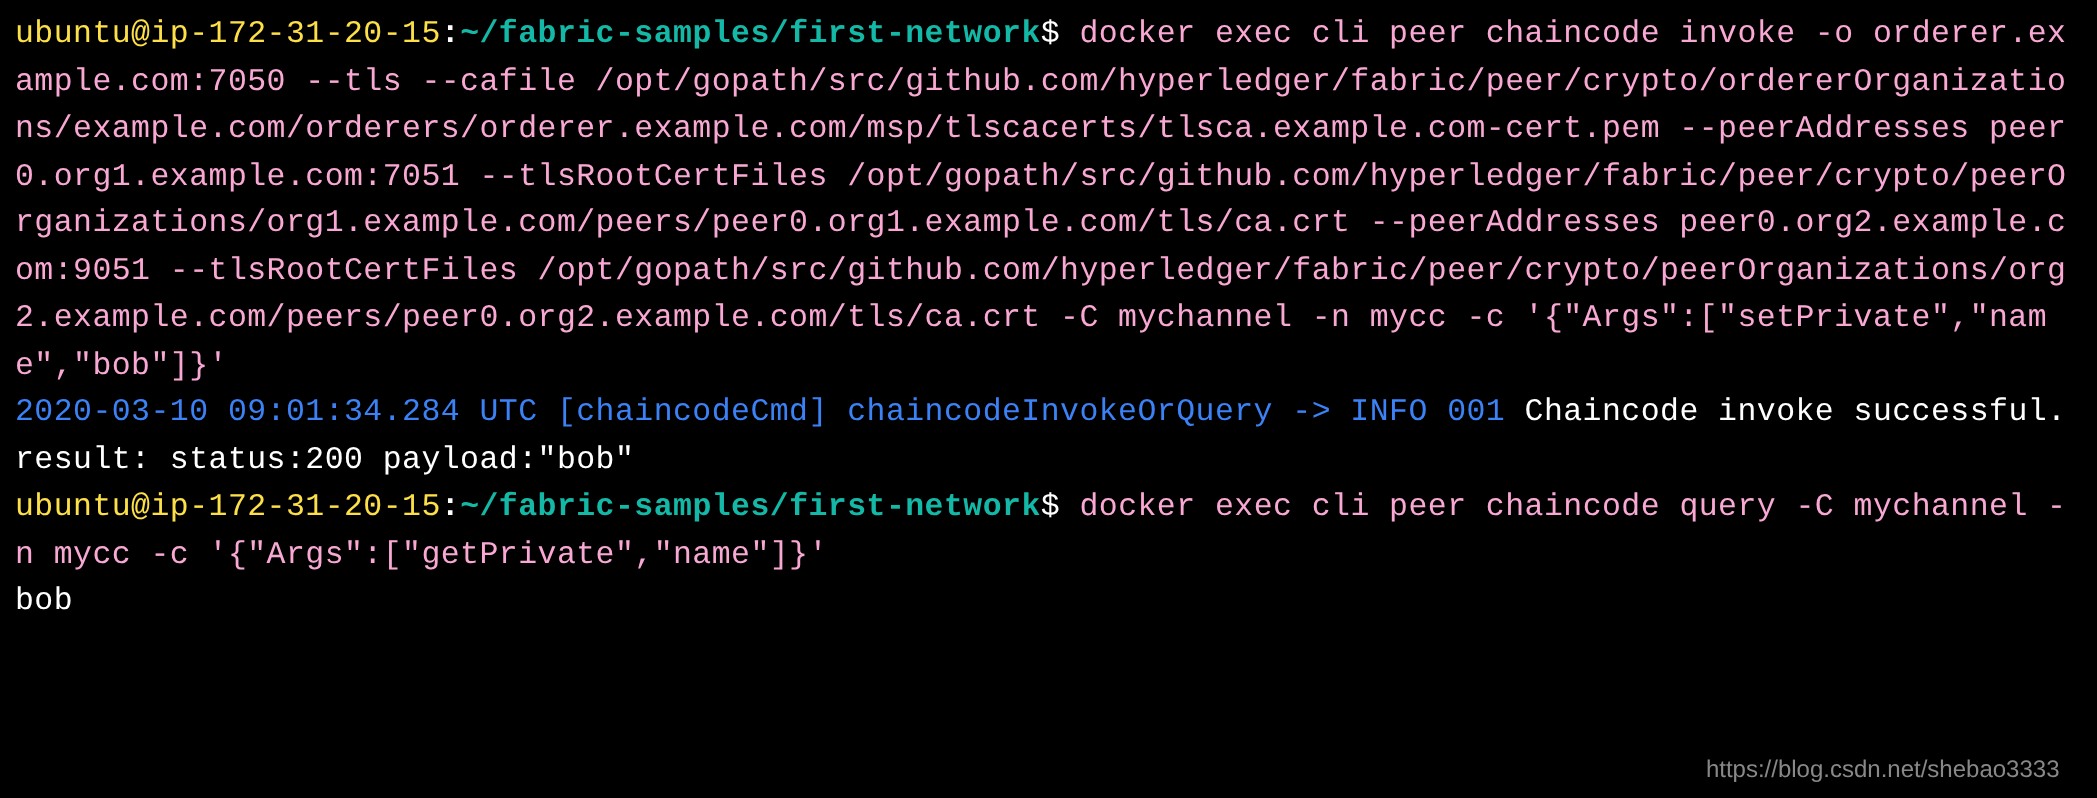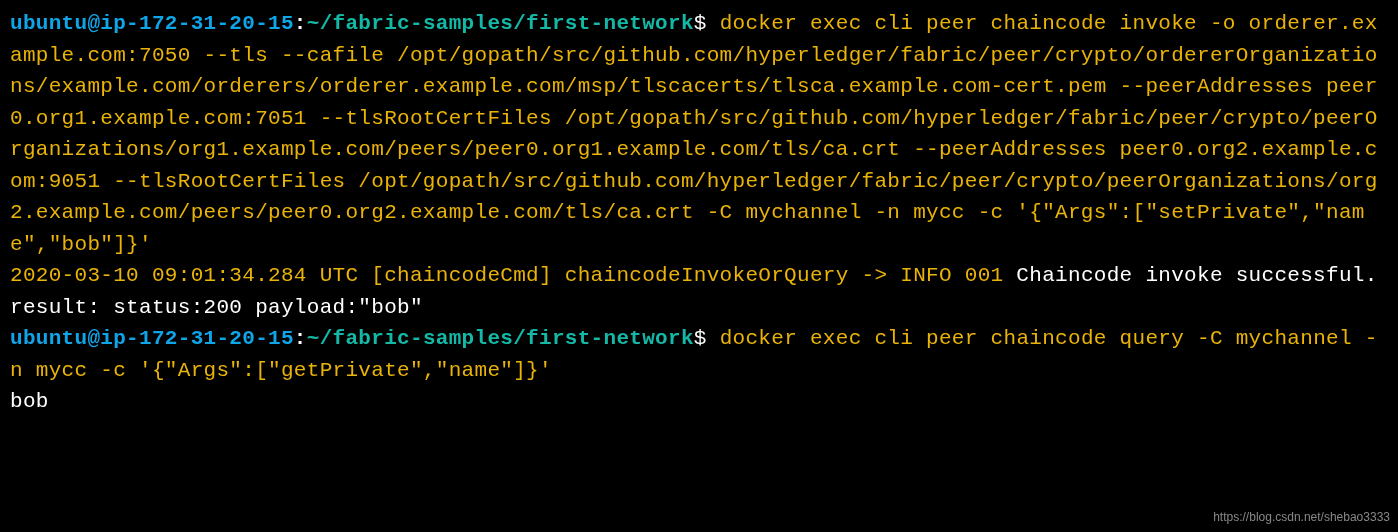--- a/index.html
+++ b/index.html
@@ -19,49 +19,49 @@
       overflow: hidden;
       word-wrap: break-word;
       word-break: break-all;
       position: relative;
     }
     .terminal-content {
       white-space: pre-wrap;
       letter-spacing: 0.3px;
     }
     .prompt-user {
-      color: #0ea5e9;
-      font-weight: bold;
+      color: #fde047;
+      font-weight: normal;
       text-align: center;
     }
     .prompt-sep {
       color: #ffffff;
       font-weight: bold;
     }
     .prompt-path {
       color: #14b8a6;
       font-weight: bold;
     }
     .prompt-dollar {
       color: #ffffff;
     }
     .command-text {
-      color: #eab308;
+      color: #f9a8d4;
     }
     .log-info {
-      color: #eab308;
+      color: #3b82f6;
     }
     .output-text {
       color: #ffffff;
     }
     .watermark {
       position: absolute;
       bottom: 6px;
-      right: 8px;
-      font-size: 12px;
+      right: 25px;
+      font-size: 16px;
       color: #888888;
       font-family: Arial, sans-serif;
       letter-spacing: 0;
     }
   </style>
 </head>
 <body>
 
 <div class="terminal-content"><span class="prompt-user">ubuntu@ip-172-31-20-15</span><span class="prompt-sep">:</span><span class="prompt-path">~/fabric-samples/first-network</span><span class="prompt-dollar">$</span><span class="command-text"> docker exec cli peer chaincode invoke -o orderer.example.com:7050 --tls --cafile /opt/gopath/src/github.com/hyperledger/fabric/peer/crypto/ordererOrganizations/example.com/orderers/orderer.example.com/msp/tlscacerts/tlsca.example.com-cert.pem --peerAddresses peer0.org1.example.com:7051 --tlsRootCertFiles /opt/gopath/src/github.com/hyperledger/fabric/peer/crypto/peerOrganizations/org1.example.com/peers/peer0.org1.example.com/tls/ca.crt --peerAddresses peer0.org2.example.com:9051 --tlsRootCertFiles /opt/gopath/src/github.com/hyperledger/fabric/peer/crypto/peerOrganizations/org2.example.com/peers/peer0.org2.example.com/tls/ca.crt -C mychannel -n mycc -c '{"Args":["setPrivate","name","bob"]}'</span>
 <span class="log-info">2020-03-10 09:01:34.284 UTC [chaincodeCmd] chaincodeInvokeOrQuery -&gt; INFO 001</span><span class="output-text"> Chaincode invoke successful. result: status:200 payload:"bob"</span>

